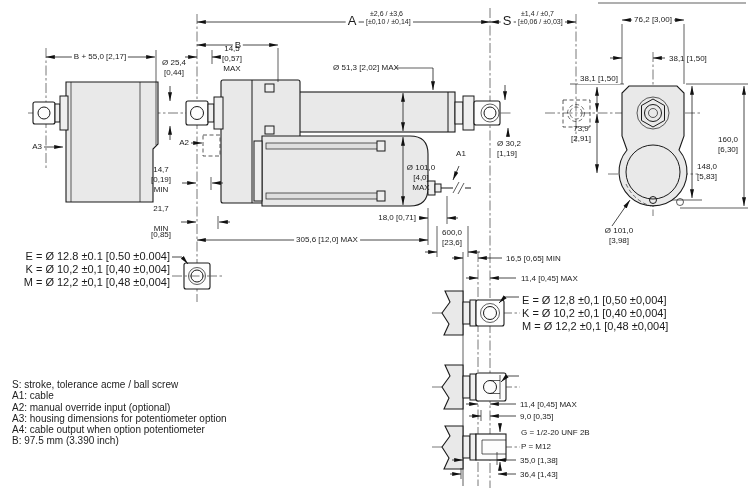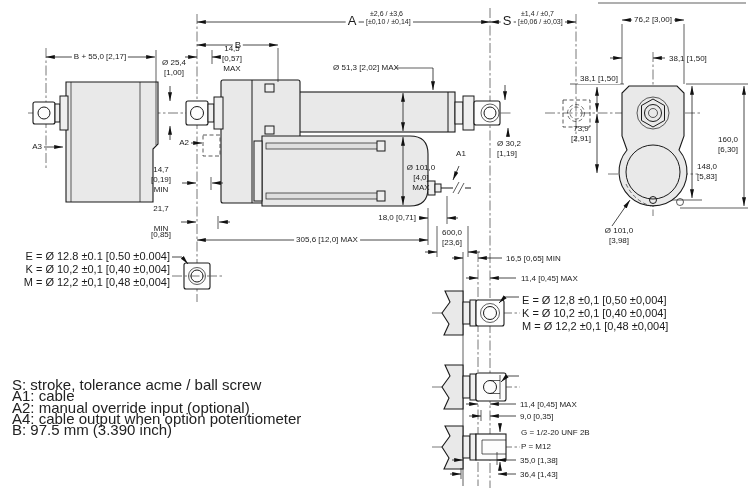--- a/index.html
+++ b/index.html
@@ -17,21 +17,21 @@
   .partw{fill:#fdfdfd;stroke:#1a1a1a;stroke-width:1.1}
   .bar{fill:#dedede;stroke:#1a1a1a;stroke-width:.7}
   .lb{position:absolute;font-size:8px;line-height:1.2;color:#1b1b1b;white-space:nowrap}
   .c{transform:translateX(-50%)}
   .r{transform:translateX(-100%)}
   .bg{background:#fff;padding:0 2px}
   .t7{font-size:7px}
   .t75{font-size:11px}
   .big{font-size:13px}
   .mid{font-size:9.5px}
-  .leg{font-size:15px;color:#222;line-height:11.3px}
+  .leg{font-size:10px;color:#222;line-height:11.3px}
 </style>
 </head>
 <body>
 
 <div id="stage">
 
 <svg id="linework" width="750" height="494" viewBox="0 0 750 494">
   <defs>
     <marker id="ar" viewBox="0 0 10 6" refX="10" refY="3" markerWidth="11" markerHeight="6.6" orient="auto-start-reverse">
           <path d="M0,0.7 L10,3 L0,5.3 Z" fill="#111"></path>
@@ -199,21 +199,21 @@
     <circle class="ln" cx="653" cy="172" r="27"></circle>
     <circle class="ln" cx="653" cy="200" r="3.5" fill="#fff"></circle>
     <circle class="thin" cx="680" cy="202" r="3.5" fill="#fff"></circle>
     <path class="dsh" d="M626,184 Q634,201 651,206"></path>
     <line class="dim" x1="612" y1="226" x2="630" y2="200" marker-end="url(#ar)"></line>
   </g>
 </svg>
 
 <div class="lb c bg" style="left:100px;top:52px">B + 55,0 [2,17]</div>
 <div class="lb c" style="left:174px;top:58px">Ø 25,4</div>
-<div class="lb c" style="left:174px;top:68px">[1,00]</div>
+<div class="lb c" style="left:174px;top:68px">[0,44]</div>
 <div class="lb r" style="left:42px;top:142px">A3</div>
 
 <div class="lb c bg big" style="left:352px;top:13px">A</div>
 <div class="lb bg t7" style="left:368px;top:10px">±2,6 / ±3,6</div>
 <div class="lb bg t7" style="left:364px;top:18px">[±0,10 / ±0,14]</div>
 <div class="lb c bg big" style="left:507px;top:13px">S</div>
 <div class="lb bg t7" style="left:519px;top:10px">±1,4 / ±0,7</div>
 <div class="lb bg t7" style="left:516px;top:18px">[±0,06 / ±0,03]</div>
 <div class="lb c bg mid" style="left:238px;top:39px">B</div>
 
@@ -272,17 +272,18 @@
 
 <div class="lb" style="left:521px;top:428px">G = 1/2-20 UNF 2B</div>
 <div class="lb" style="left:521px;top:442px">P = M12</div>
 <div class="lb" style="left:520px;top:456px">35,0 [1,38]</div>
 <div class="lb" style="left:520px;top:470px">36,4 [1,43]</div>
 
 <div class="lb leg" style="left:12px;top:379px">
   <div>S: stroke, tolerance acme / ball screw</div>
   <div>A1: cable</div>
   <div>A2: manual override input (optional)</div>
+  <div>A3: housing dimensions for potentiometer option</div>
   <div>A4: cable output when option potentiometer</div>
   <div>B: 97.5 mm (3.390 inch)</div>
 </div>
 
 </div>
 
 </body></html>

